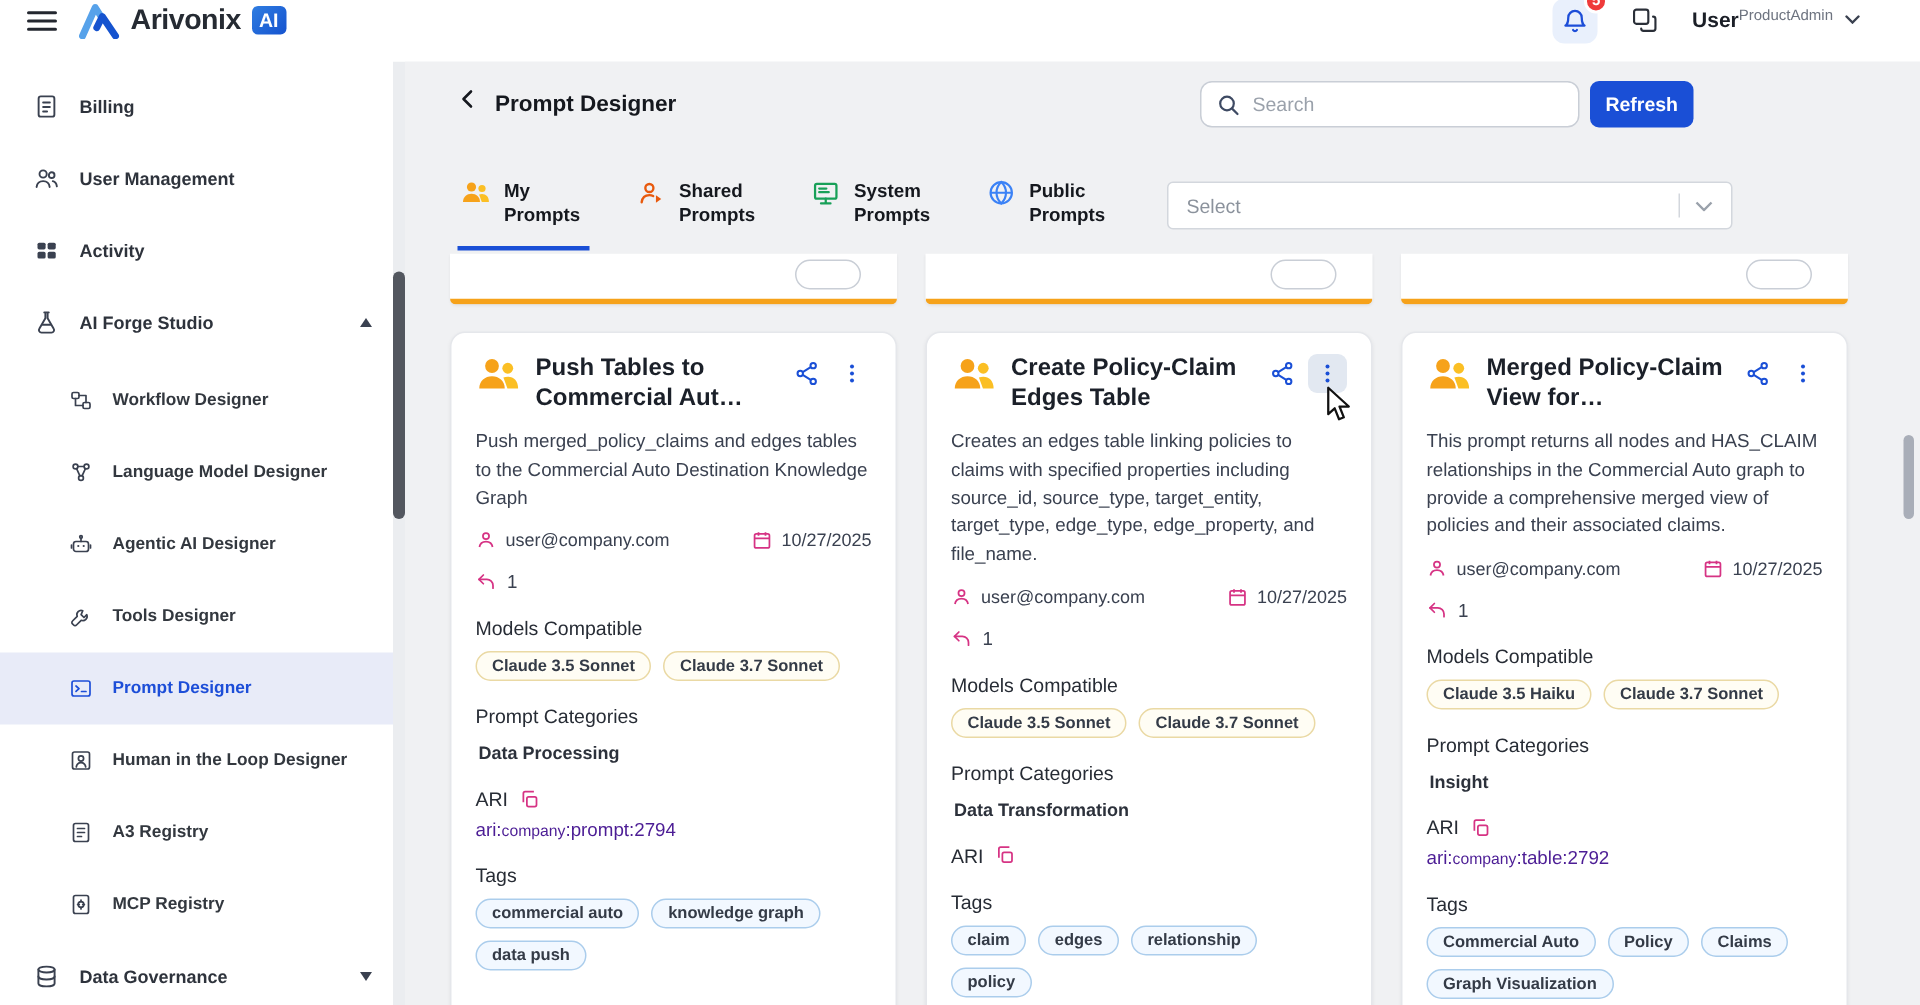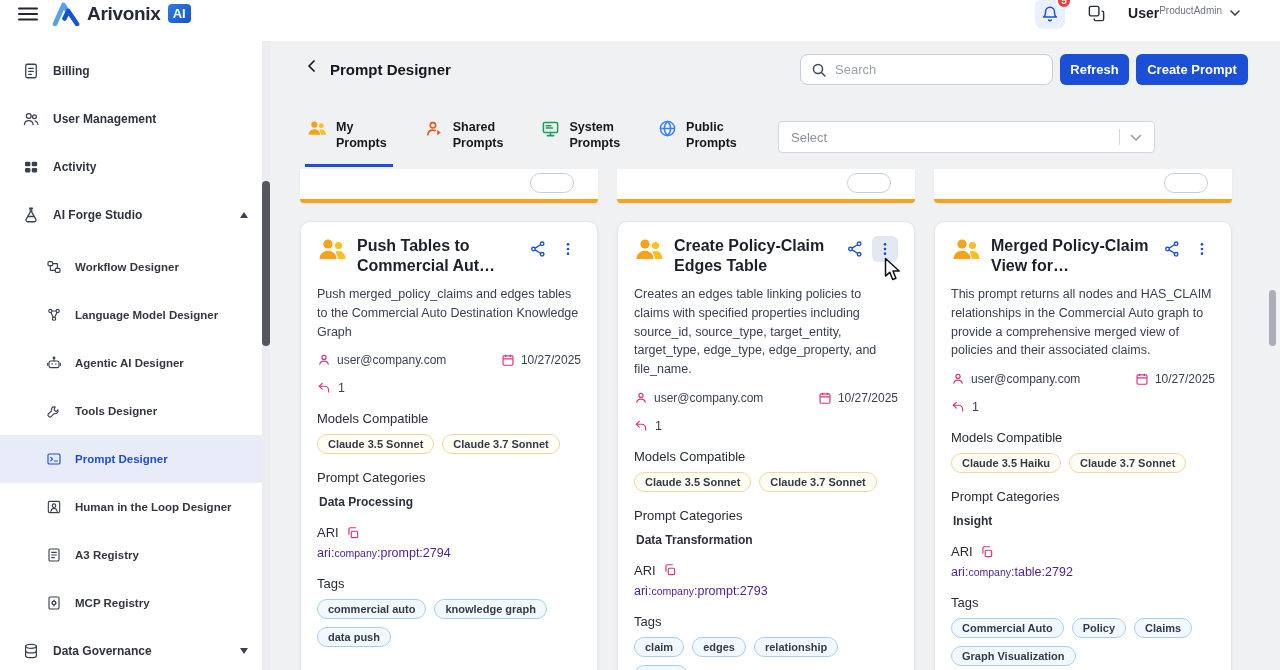--- a/index.html
+++ b/index.html
@@ -255,21 +255,20 @@
   <span class="page-title">Prompt Designer</span>
 
   <div class="search-box">
     <svg width="16" height="16" viewBox="0 0 24 24" fill="none" stroke="#3e4a63" stroke-width="2.2" stroke-linecap="round">
         <circle cx="10.5" cy="10.5" r="6.8"></circle>
         <path d="m15.6 15.6 5.4 5.4"></path>
       </svg>
     <input type="text" placeholder="Search" style="">
   </div>
   <button class="btn btn-refresh">Refresh</button>
-  <button class="btn btn-create">Create Prompt</button>
 
   <div class="tabs">
     <div class="tab active">
       <svg width="20" height="18" viewBox="0 0 30 26">
           <circle cx="11" cy="8" r="4.6" fill="#f6a21a"></circle>
           <path d="M2.5 23c0-5 3.8-8.2 8.5-8.2s8.5 3.2 8.5 8.2z" fill="#f6a21a"></path>
           <circle cx="21.5" cy="9.5" r="3.6" fill="#fbbf24"></circle>
           <path d="M18.6 15.6c.9-.3 1.9-.5 2.9-.5 4 0 6.9 2.7 6.9 7.9h-7.1z" fill="#fbbf24"></path>
         </svg>
       <span class="t-label"><span>My</span><br><span>Prompts</span></span>
@@ -463,21 +462,20 @@
           </div>
         <div class="ari-row">
           <span class="sec-label">ARI</span>
           <span>
               <svg width="14" height="14" viewBox="0 0 24 24" fill="none" stroke="#d63384" stroke-width="2">
                 <rect x="9" y="9" width="11" height="11" rx="2"></rect>
                 <path d="M5 15V5a2 2 0 0 1 2-2h10"></path>
               </svg>
             </span>
         </div>
-        <div class="ari-val"><span>ari:</span><span class="org">company</span><span>:prompt:2793</span></div>
         <div class="sec-label">Tags</div>
         <div class="chip-row">
             <span class="chip chip-tag">claim</span>
             <span class="chip chip-tag">edges</span>
             <span class="chip chip-tag">relationship</span>
             <span class="chip chip-tag">policy</span>
           </div>
       </article>
 
       <article class="card">

